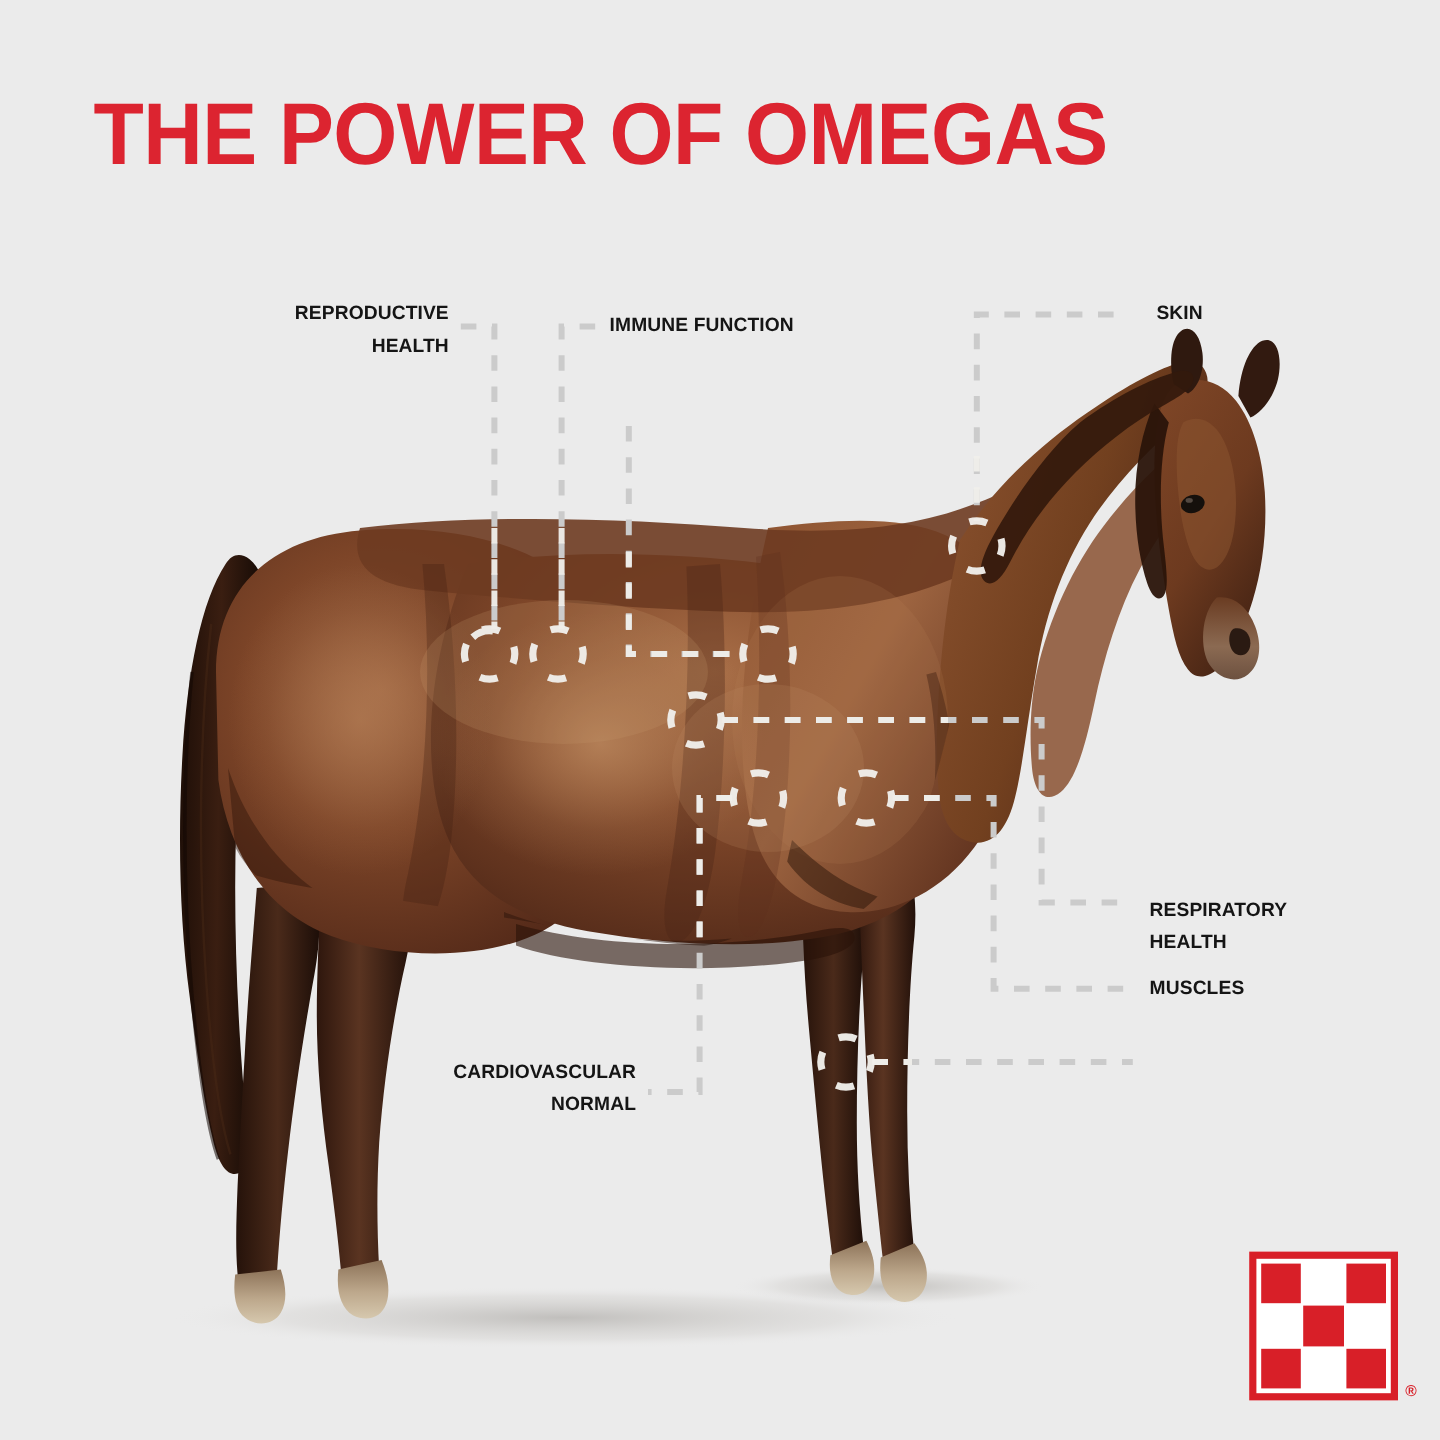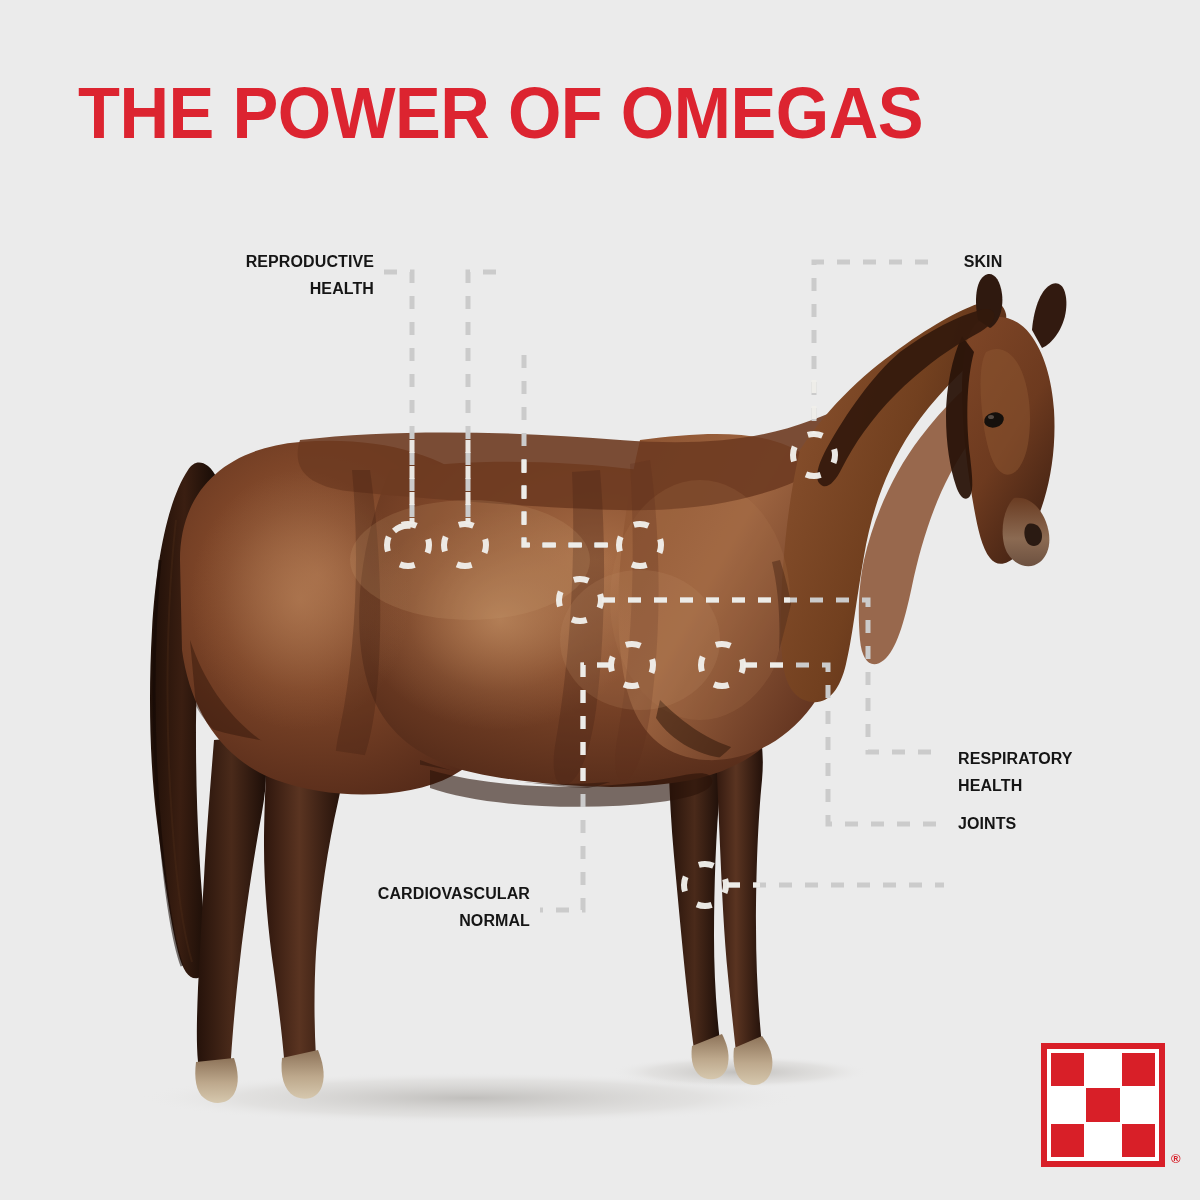--- a/index.html
+++ b/index.html
@@ -410,28 +410,29 @@
       </g>
       <g>
         <circle cx="705" cy="885" r="21" stroke-dasharray="15 18" stroke-dashoffset="7"></circle>
       </g>
     </g>
   </svg>
 
   <div class="label r" style="left:168px;top:248px;width:206px;">REPRODUCTIVE
 HEALTH</div>
 
+  <div class="label l" style="left:508px;top:258px;width:300px;">IMMUNE FUNCTION</div>
 
 
   <div class="label l" style="left:903px;top:248px;width:160px;text-align:center;">SKIN</div>
 
   <div class="label l" style="left:958px;top:724px;width:220px;margin-top:21px;">RESPIRATORY
 HEALTH</div>
 
-  <div class="label l" style="left:958px;top:810px;width:220px;">JOINTS</div>
+  <div class="label l" style="left:958px;top:810px;width:220px;">MUSCLES</div>
 
 
   <div class="label r" style="left:286px;top:880px;width:244px;">CARDIOVASCULAR
 NORMAL</div>
 
   <div id="logo">
     <div class="frame"></div>
     <div class="grid">
       <div class="sq on"></div>
       <div class="sq"></div>

